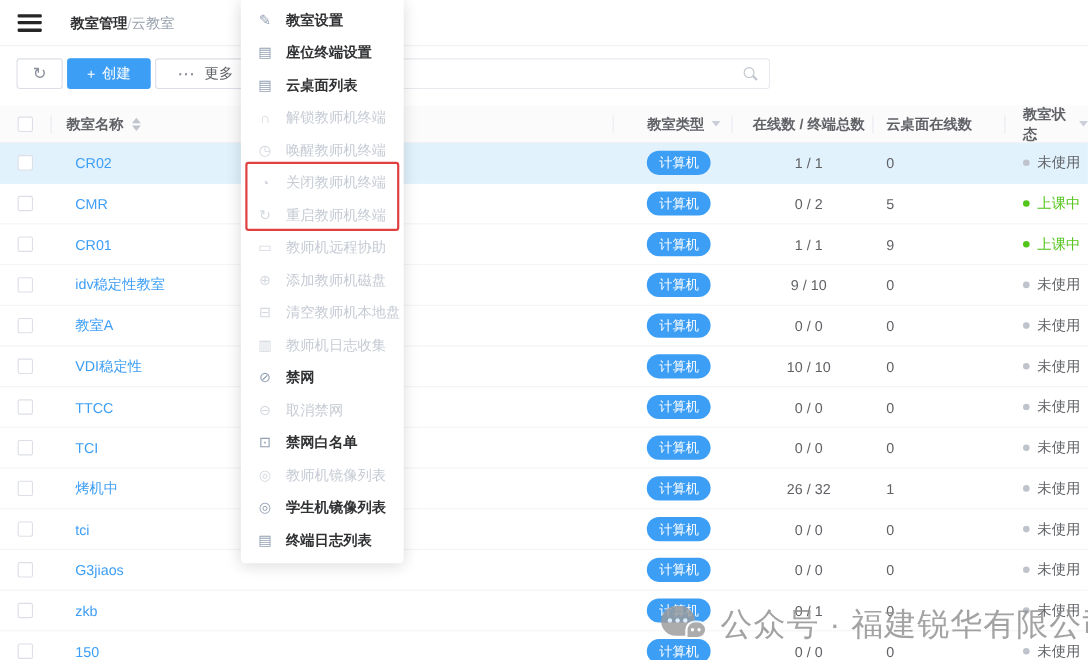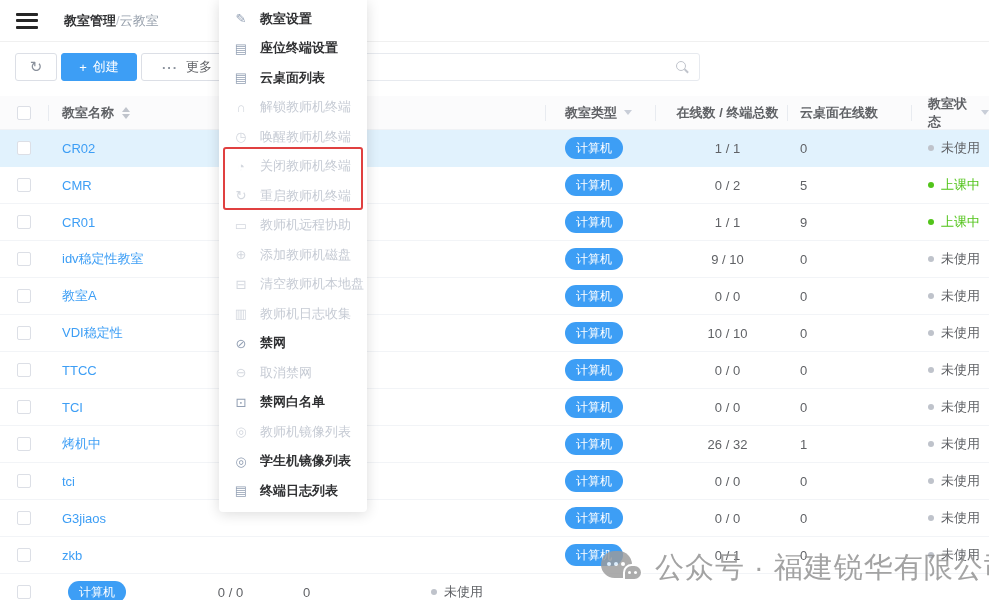--- a/index.html
+++ b/index.html
@@ -27,37 +27,37 @@
   .search input { width:100%; height:100%; border:1px solid #e7eaef; border-radius:3px; padding:0 32px 0 10px; font-size:13px; color:#606266; outline:none; }
   .mag { position:absolute; right:14px; top:8px; width:10px; height:10px; border:1.5px solid #c0c4cc; border-radius:50%; }
   .mag::after { content:""; position:absolute; width:5px; height:1.5px; background:#c0c4cc; transform:rotate(45deg); right:-4px; bottom:-1px; }
 
   
   .thead { position:absolute; left:0; top:96px; width:100%; height:34px; display:flex; align-items:center;
     background:#fbfbfc; color:#606266; font-size:13px; font-weight:700; border-bottom:1px solid #f0f2f5; }
   .th, .td { display:flex; align-items:center; }
   .c-check { width:48px; justify-content:center; }
   .c-name  { width:497px; padding-left:14px; }
-  .c-type  { width:110px; padding-left:20px; }
+  .c-type  { width:110px; padding-left:31px;margin-left:30px; }
   .c-online{ width:132px; padding-left:13px;justify-content:center; }
   .c-desk  { width:124px; padding-left:13px; }
   .c-status{ width:78px;  padding-left:17px; }
   .thead .th { position:relative; height:100%; }
   .thead .th:not(:first-child)::before { content:""; position:absolute; left:0; top:9px; width:1px; height:16px; background:#e8ebf0; }
   .checkbox { width:14px; height:14px; border:1px solid #dcdfe6; border-radius:2px; background:#fff; cursor:pointer; }
   .sort { display:inline-flex; flex-direction:column; gap:2px; margin-left:8px; }
   .sort i { width:0; height:0; border-left:4px solid transparent; border-right:4px solid transparent; }
   .sort .up { border-bottom:5px solid #c0c4cc; }
   .sort .dn { border-top:5px solid #c0c4cc; }
   .caret { width:0; height:0; margin-left:7px; border-left:4px solid transparent; border-right:4px solid transparent; border-top:5px solid #c9ced8; }
 
   .tbody { position:absolute; left:0; top:130px; width:100%; }
   .tr { display:flex; align-items:center; height:37px; border-bottom:1px solid #f2f4f7; font-size:13px; color:#606266; }
   .tr.hl { background:#e1f2fd; border-bottom-color:#e1f2fd; }
-  .room-link { color:#3d9ef5; text-decoration:none; cursor:pointer; }
+  .room-link { color:#3d9ef5; text-decoration:none; cursor:pointer;margin-left:8px; }
   .badge { background:#3d9ef5; color:#fff; font-size:12px; line-height:1; padding:5px 11px; border-radius:11px; }
   .dot { width:6px; height:6px; border-radius:50%; background:#bfc3cb; margin-right:7px; flex:0 0 auto; }
   .status-text { color:#606266; }
   .tr.active .dot { background:#52c41a; }
   .tr.active .status-text { color:#52c41a;text-align:right; }
 
   
   .menu { position:absolute; left:219px; top:0; width:148px; background:#fff; z-index:10;
     box-shadow:0 2px 14px rgba(0,0,0,.14); border-radius:0 0 4px 4px; padding:4px 0 6px; }
   .menu-item { height:29.5px; display:flex; align-items:center; gap:11px; padding-left:14px; cursor:pointer; }
@@ -353,20 +353,23 @@
     <div class="td c-status">
       <span class="dot"></span>
       <span class="status-text">未使用</span>
     </div>
   </div>
 
   <div class="tr">
     <div class="td c-check">
           <span class="checkbox"></span>
         </div>
+    <div class="td c-name">
+          <a class="room-link">150</a>
+        </div>
     <div class="td c-type">
           <span class="badge">计算机</span>
         </div>
     <div class="td c-online">0 / 0</div>
     <div class="td c-desk">0</div>
     <div class="td c-status">
       <span class="dot"></span>
       <span class="status-text">未使用</span>
     </div>
   </div>

